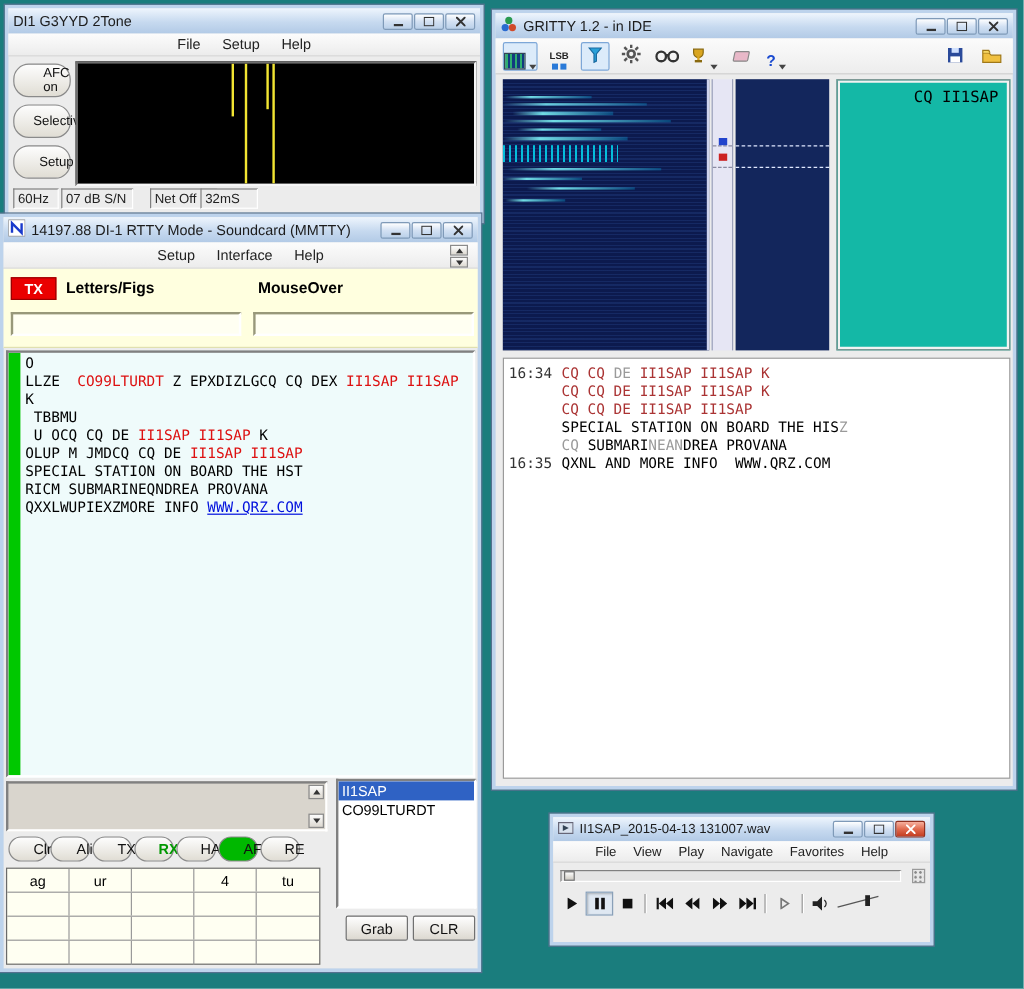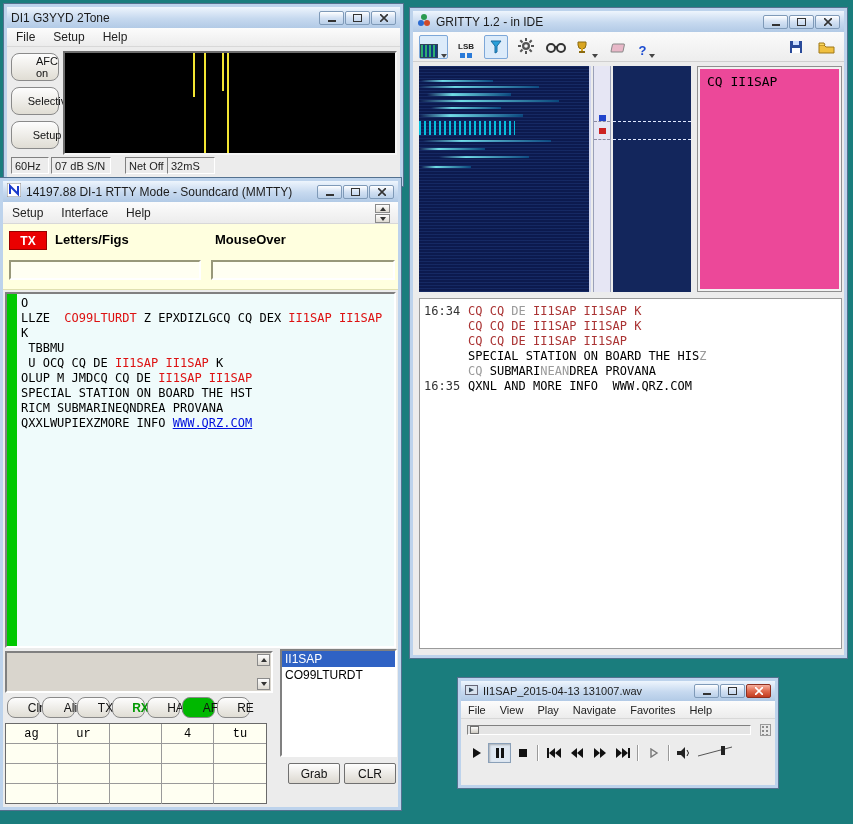--- a/index.html
+++ b/index.html
@@ -13,25 +13,25 @@
   
   .win { position:absolute; background:#ececec; border:3px solid #bdd3ec; outline:1px solid #54718f; }
   .titlebar { position:absolute; left:0; right:0; top:0; height:21px;
     background:linear-gradient(#eef5fd,#c6d9ef 55%,#b2cae6); display:flex; align-items:center;
     gap:5px; padding:0 4px; font-size:12px; color:#1c1c1c; white-space:nowrap; overflow:hidden; }
   .capbtns { margin-left:auto; display:flex; gap:1px; flex:0 0 auto; }
   .capbtn { width:25px; height:14px; border:1px solid #7f9ab8; border-radius:2px;
     background:linear-gradient(#ffffff,#d3e1f3 50%,#bad0e9); display:flex; align-items:center; justify-content:center; }
   .capbtn.red { background:linear-gradient(#f6b09e,#e06a4e 50%,#c23c20); border-color:#8f3020; }
   .menubar { position:absolute; left:0; right:0; display:flex; align-items:center;
-    font-size:12px; color:#222; background:linear-gradient(#fcfcfc,#ececec); border-bottom:1px solid #d8d8d8; }
+    font-size:12px; color:#222; background:linear-gradient(#fcfcfc,#ececec); border-bottom:1px solid #d8d8d8;justify-content:center; }
   .menu-item { padding:2px 9px; }
 
   .btn3d { border:1px solid #8a8a8a; background:linear-gradient(#fdfdfd,#e0ddd4);
-    display:flex; align-items:center; justify-content:center; font-size:11px; color:#111; border-radius:8px;padding-left:24px; }
+    display:flex; align-items:center; justify-content:center; font-size:11px; color:#111; border-radius:13px;padding-left:24px; }
 
   
   .blackpanel { position:absolute; background:#000; border:2px solid; border-color:#6e6e6e #f6f6f6 #f6f6f6 #6e6e6e; overflow:hidden; }
   .vline { position:absolute; width:2px; background:#f2e532; top:0; }
   .scell { position:absolute; top:150px; height:17px; border:1px solid; border-color:#808080 #fff #fff #808080;
     font-size:11px; display:flex; align-items:center; padding:0 3px; background:#ececec; color:#222; white-space:nowrap; }
 
   
   .yband { position:absolute; left:0; right:0; background:#ffffdf; border-bottom:1px solid #e0e0b0; }
   .txbtn { position:absolute; background:#ea0000; color:#fff; font-weight:bold; font-size:12px;
@@ -48,21 +48,21 @@
   .seg-link { color:#0010dd; text-decoration:underline; }
   .rxtext .seg-red { color:var(--red); }
   .graybox { position:absolute; background:#d9d5cd; border:2px solid; border-color:#808080 #fff #fff #808080; }
   .sarrow { position:absolute; width:13px; height:12px; border:1px solid #8a8a8a;
     background:linear-gradient(#fcfcfc,#dcd8d0); display:flex; align-items:center; justify-content:center; }
   .tup { width:0;height:0;border-left:3px solid transparent;border-right:3px solid transparent;border-bottom:4px solid #333; }
   .tdn { width:0;height:0;border-left:3px solid transparent;border-right:3px solid transparent;border-top:4px solid #333; }
   .fnb { position:absolute; top:516px; width:33px; height:21px; font-size:12px; }
   .fn-rx { color:#009800; font-weight:bold; }
   .fn-af { background:#00b800; }
-  .macrogrid { position:absolute; border:1px solid #6a6a6a; background:#fffff2;font-family:Liberation Mono, monospace; }
+  .macrogrid { position:absolute; border:1px solid #6a6a6a; background:#fffff2; }
   .macro-row { display:flex; height:20px; border-bottom:1px solid #9a9a9a; }
   .macro-row:last-child { border-bottom:none; }
   .macro-cell { width:52px; border-right:1px solid #9a9a9a; font-size:12px;
     display:flex; align-items:center; justify-content:center; color:#000; }
   .macro-cell:last-child { border-right:none; }
   .calllist { position:absolute; background:#fff; border:2px solid; border-color:#808080 #fff #fff #808080;
     font-size:12px; overflow:hidden; }
   .call-item { height:16px; padding:1px 3px; color:#000; white-space:nowrap; }
   .call-item.sel { background:var(--sel); color:#fff; }
   .pushbtn { position:absolute; border:1px solid #707070; background:linear-gradient(#fefefe,#dcd8d0);
@@ -89,21 +89,21 @@
   .wf::after { content:""; position:absolute; inset:0;
     background:repeating-linear-gradient(0deg, rgba(70,120,210,.16) 0 1px, transparent 1px 3px); }
   .trace { position:absolute; height:2px;
     background:linear-gradient(90deg, rgba(0,230,255,0), rgba(130,255,255,.85) 30%, rgba(0,200,255,.25)); }
   .band { position:absolute; background:repeating-linear-gradient(90deg, rgba(0,235,255,.8) 0 2px, rgba(10,40,120,.15) 2px 5px); }
   .strip { position:absolute; background:#e6e6f4; border-left:1px solid #9aa0b8; border-right:1px solid #9aa0b8; }
   .mark { position:absolute; width:7px; height:6px; left:5px; }
   .dash { position:absolute; height:0; border-top:1px dashed #dfe8ff; }
   .dash.gray { border-top-color:#8a8aa0; }
   .dark2 { position:absolute; background:#13265c; }
-  .rightpane { position:absolute; background:#ec4899; border:1px solid #8f8f8f; box-shadow:inset 0 0 0 2px #f2f2f2; }
+  .rightpane { position:absolute; background:#14b8a6; border:1px solid #8f8f8f; box-shadow:inset 0 0 0 2px #f2f2f2;text-align:right; }
   .cqtext { font:13px "DejaVu Sans Mono",monospace; padding:7px 9px; color:#000; }
   .textpane { position:absolute; background:#fff; border:1px solid #9a9a9a; padding:5px 2px 4px 4px; overflow:hidden; }
   .gtext { font:12px "DejaVu Sans Mono",monospace; line-height:15px; white-space:pre; color:#000; }
   .gtext .time { display:inline-block; width:44px; color:#333; }
   .gtext .seg-red { color:var(--gritty-red); }
 
   
   .pmenu .menu-item { padding:2px 7px; font-size:11px; }
   .seektrack { position:absolute; height:10px; background:#e4e4e4;
     border:1px solid; border-color:#808080 #fff #fff #808080; }

